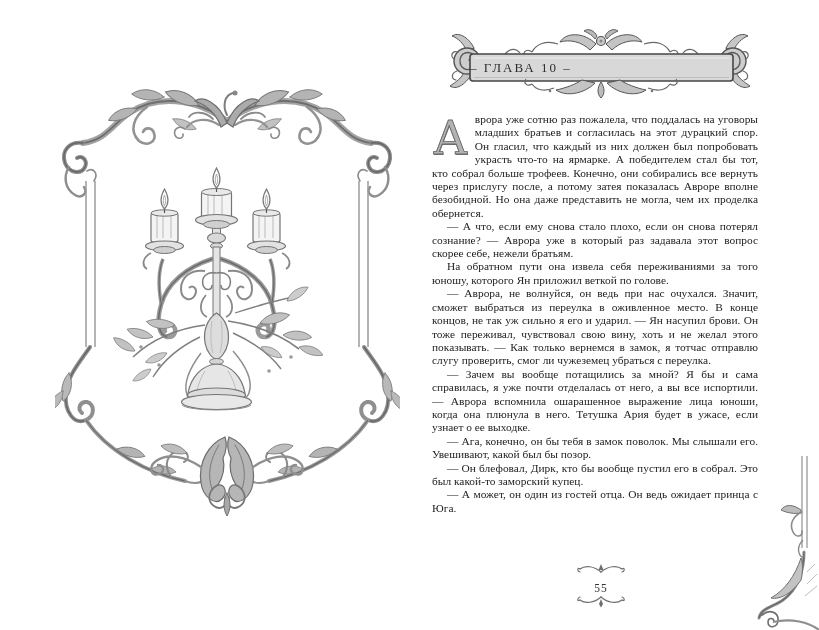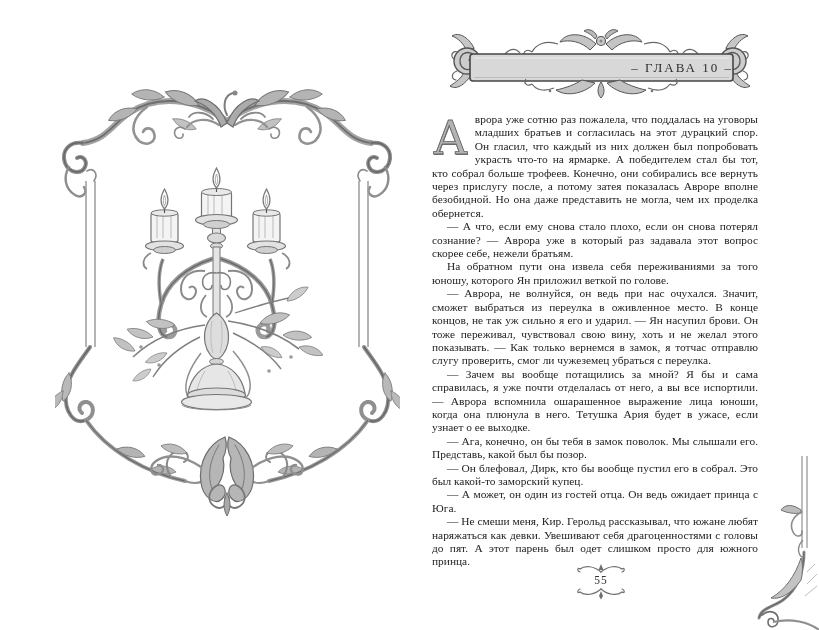--- a/index.html
+++ b/index.html
@@ -10,21 +10,21 @@
   }
   
   .left-page { position:absolute; left:0; top:0; width:410px; height:630px; }
   .frame-svg { position:absolute; left:55px; top:85px; width:345px; height:450px; }
 
   
   .right-page { position:absolute; left:410px; top:0; width:409px; height:630px; }
   .banner-svg { position:absolute; left:450px; top:28px; width:300px; height:70px; }
   .banner-title {
     position:absolute; left:470px; top:54px; width:263px; height:27px;
-    line-height:27px; text-align:right;
+    line-height:27px; text-align:left;
     font-size:13px; letter-spacing:2px; color:#2d2d2d;
   }
   .body-text {
     position:absolute; left:432px; top:113px; width:326px;
     font-size:11.4px; line-height:13.4px; color:#232323;
     text-align:justify;
   }
   .body-text p { margin:0; text-indent:15px; }
   .body-text p.first { text-indent:0; }
   .dropcap {
@@ -35,21 +35,21 @@
     color:#b3b3b3;
     text-shadow:0.6px 0.6px 0 #6f6f6f, -0.4px -0.4px 0 #8a8a8a;
     -webkit-text-stroke:0.8px #6a6a6a;
   }
   .page-footer {
     position:absolute; left:572px; top:563px; width:58px;
     display:flex; flex-direction:column; align-items:center;
   }
   .page-number {
     font-size:11.5px; letter-spacing:1px; color:#333;
-    line-height:13px; text-align:right;
+    line-height:13px; text-align:right;margin-top:8px;
   }
   .corner-svg { position:absolute; left:757px; top:452px; width:62px; height:178px; }
 </style>
 </head>
 <body>
 
 <div class="spread">
 
   <div class="left-page">
     <svg class="frame-svg" viewBox="0 0 345 450">
@@ -249,24 +249,23 @@
   </svg>
 
   <div class="banner-title">– ГЛАВА 10 –</div>
 
   <div class="body-text">
     <p class="first"><span class="dropcap">А</span><span>врора уже сотню раз пожалела, что поддалась на уговоры младших братьев и согласилась на этот дурацкий спор. Он гласил, что каждый из них должен был попробовать украсть что-то на ярмарке. А победителем стал бы тот, кто собрал больше трофеев. Конечно, они собирались все вернуть через прислугу после, а потому затея показалась Авроре вполне безобидной. Но она даже представить не могла, чем их проделка обернется.</span></p>
     <p>— А что, если ему снова стало плохо, если он снова потерял сознание? — Аврора уже в который раз задавала этот вопрос скорее себе, нежели братьям.</p>
     <p>На обратном пути она извела себя переживаниями за того юношу, которого Ян приложил веткой по голове.</p>
     <p>— Аврора, не волнуйся, он ведь при нас очухался. Значит, сможет выбраться из переулка в оживленное место. В конце концов, не так уж сильно я его и ударил. — Ян насупил брови. Он тоже переживал, чувствовал свою вину, хоть и не желал этого показывать. — Как только вернемся в замок, я тотчас отправлю слугу проверить, смог ли чужеземец убраться с переулка.</p>
     <p>— Зачем вы вообще потащились за мной? Я бы и сама справилась, я уже почти отделалась от него, а вы все испортили. — Аврора вспомнила ошарашенное выражение лица юноши, когда она плюнула в него. Тетушка Ария будет в ужасе, если узнает о ее выходке.</p>
-    <p>— Ага, конечно, он бы тебя в замок поволок. Мы слышали его. Представь, какой был бы позор.</p>
+    <p>— Ага, конечно, он бы тебя в замок поволок. Мы слышали его. Увешивают, какой был бы позор.</p>
     <p>— Он блефовал, Дирк, кто бы вообще пустил его в собрал. Это был какой-то заморский купец.</p>
     <p>— А может, он один из гостей отца. Он ведь ожидает принца с Юга.</p>
-    <p>— Не смеши меня, Кир. Герольд рассказывал, что южане любят наряжаться как девки. Увешивают себя драгоценностями с головы до пят. А этот парень был одет слишком просто для южного принца.</p>
   </div>
 
   <div class="page-footer">
     <svg width="48" height="11" viewBox="0 0 48 11">
       <path d="M 24,9 C 17,3 8,2 3,6 M 3,6 C 0,4 0,8 3,9" fill="none" stroke="#6f6f6f" stroke-width="1.2" stroke-linecap="round"></path>
       <path d="M 24,9 C 31,3 40,2 45,6 M 45,6 C 48,4 48,8 45,9" fill="none" stroke="#6f6f6f" stroke-width="1.2" stroke-linecap="round"></path>
       <path d="M 24,1 L 26.5,7 L 21.5,7 Z" fill="#6f6f6f"></path>
     </svg>
     <div class="page-number">55</div>
     <svg width="48" height="13" viewBox="0 0 48 13">

